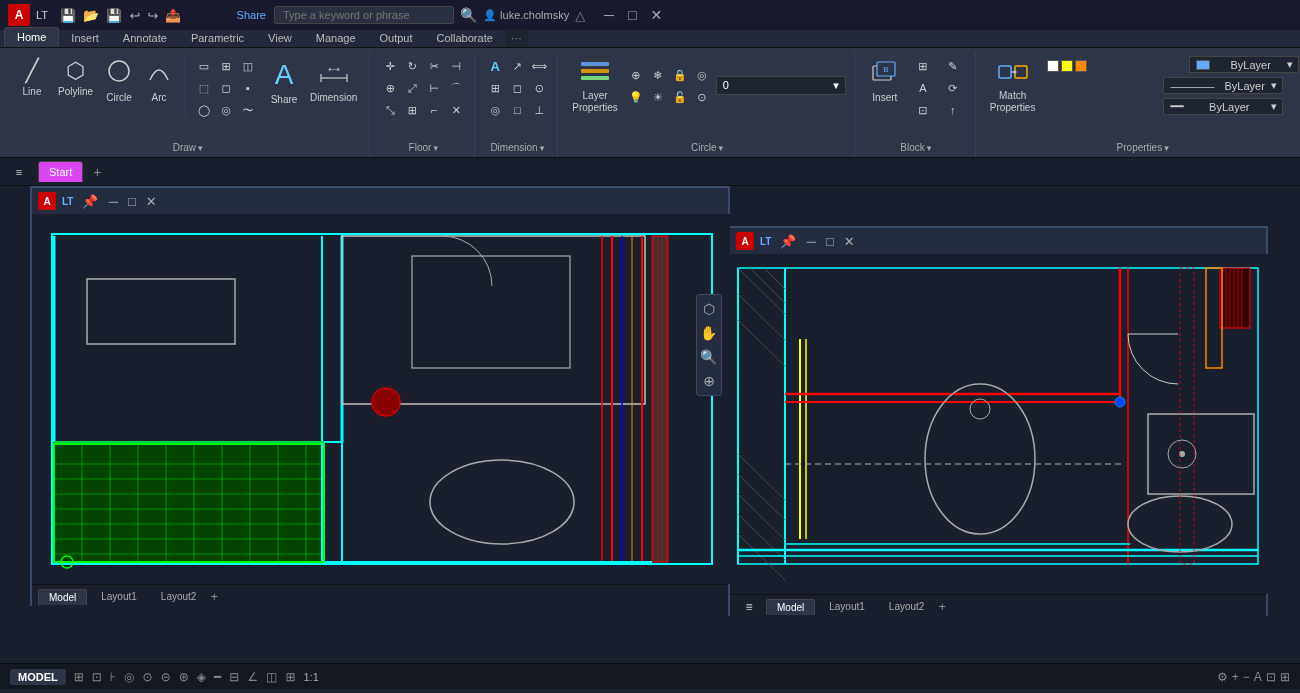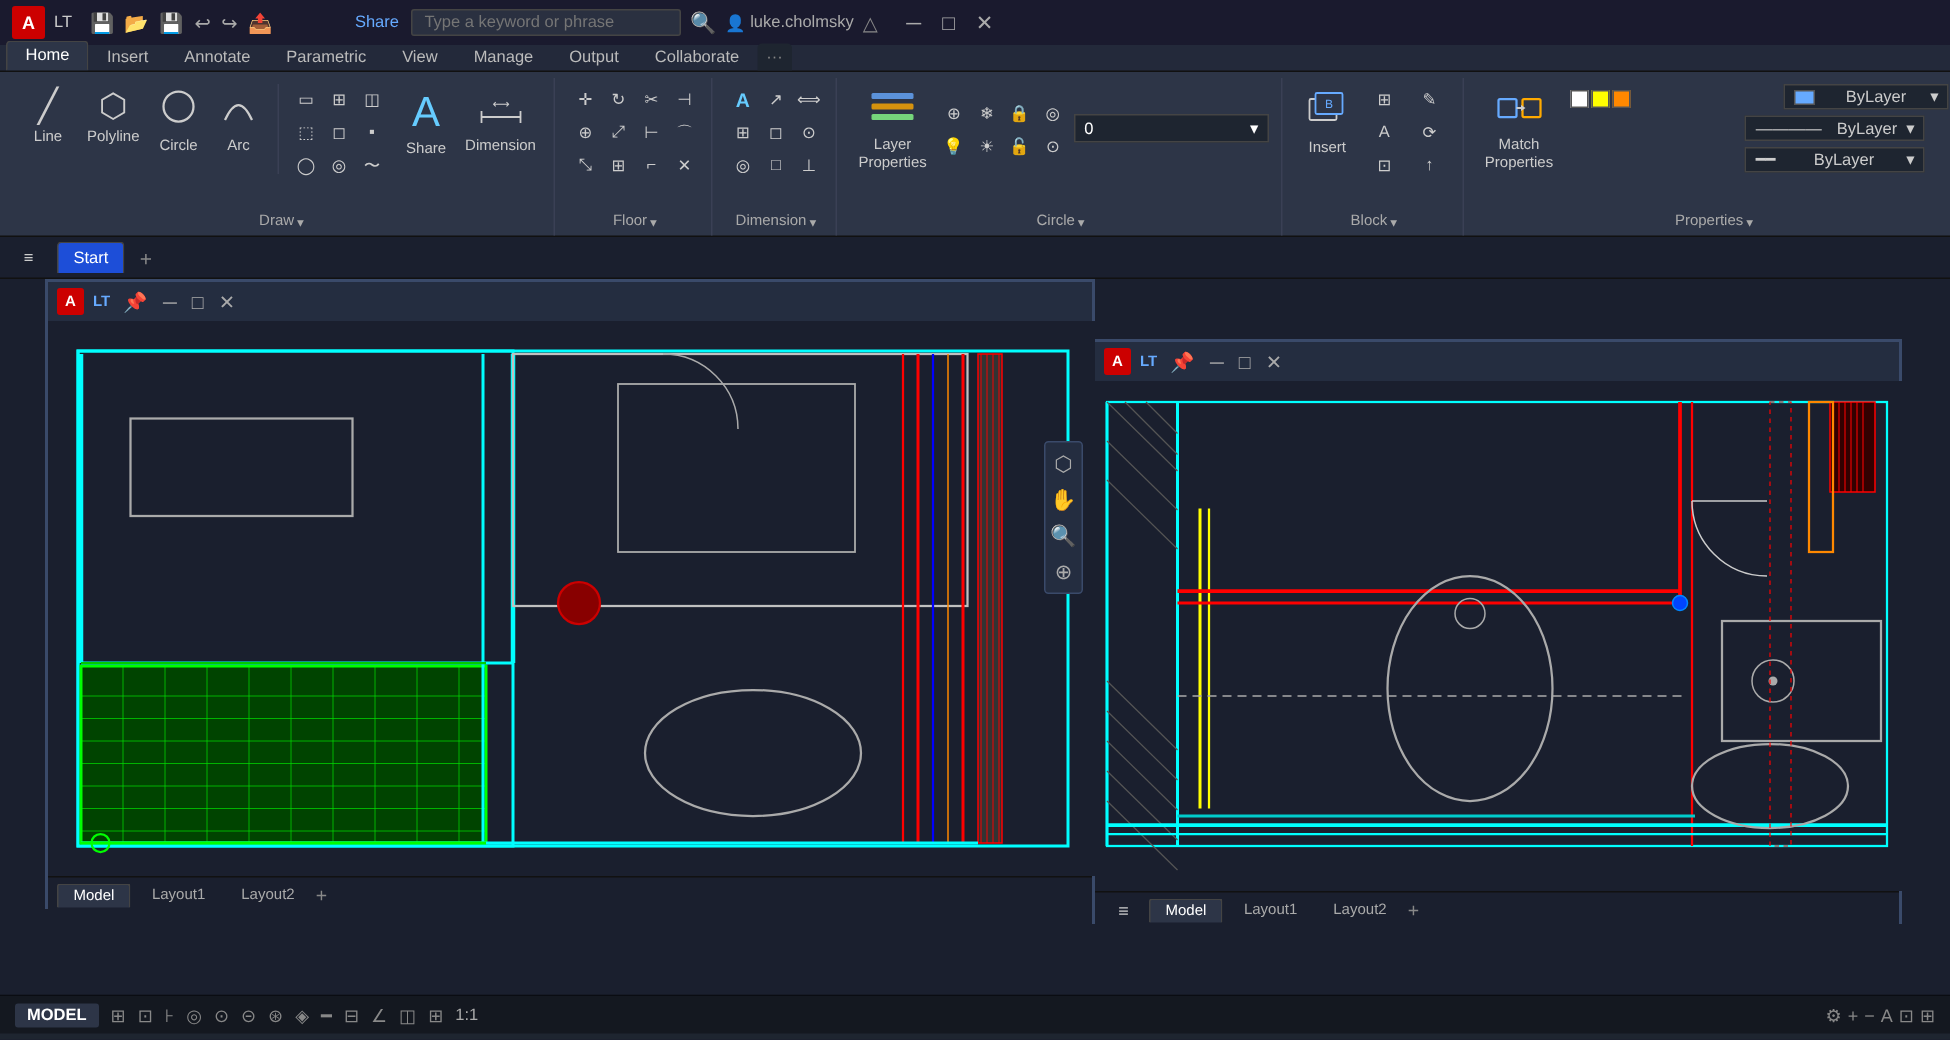--- a/index.html
+++ b/index.html
@@ -174,21 +174,21 @@
       border-bottom: 1px solid #111;
     }
     .doc-tab {
       padding: 4px 10px;
       font-size: 11px;
       color: #aaa;
       cursor: pointer;
       border-radius: 3px 3px 0 0;
     }
     .doc-tab.active {
-      background: #1d4ed8;
+      background: #d946ef;
       color: #fff;
       border: 1px solid #444;
       border-bottom: none;
     }
     .doc-tab-add { color: #888; font-size: 14px; cursor: pointer; padding: 0 6px; }
 
     
     .dwg-window {
       position: absolute;
       background: #1a2230;

